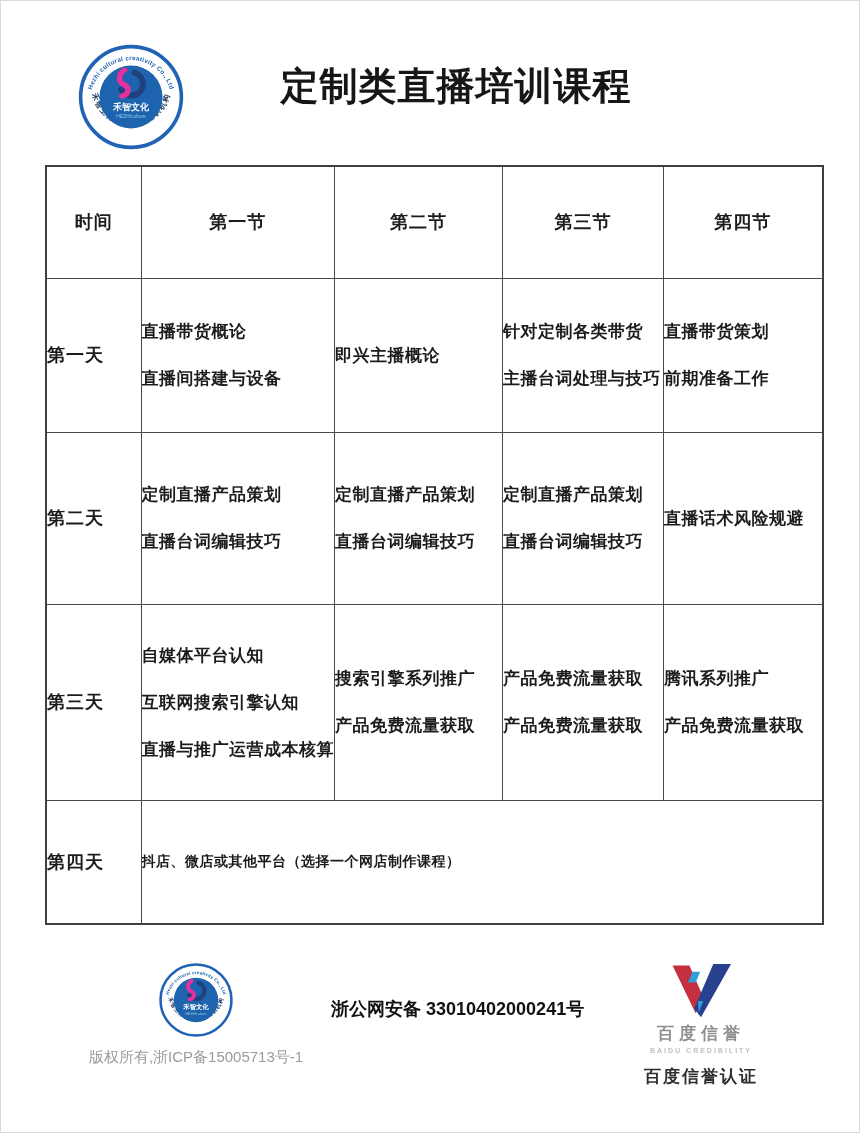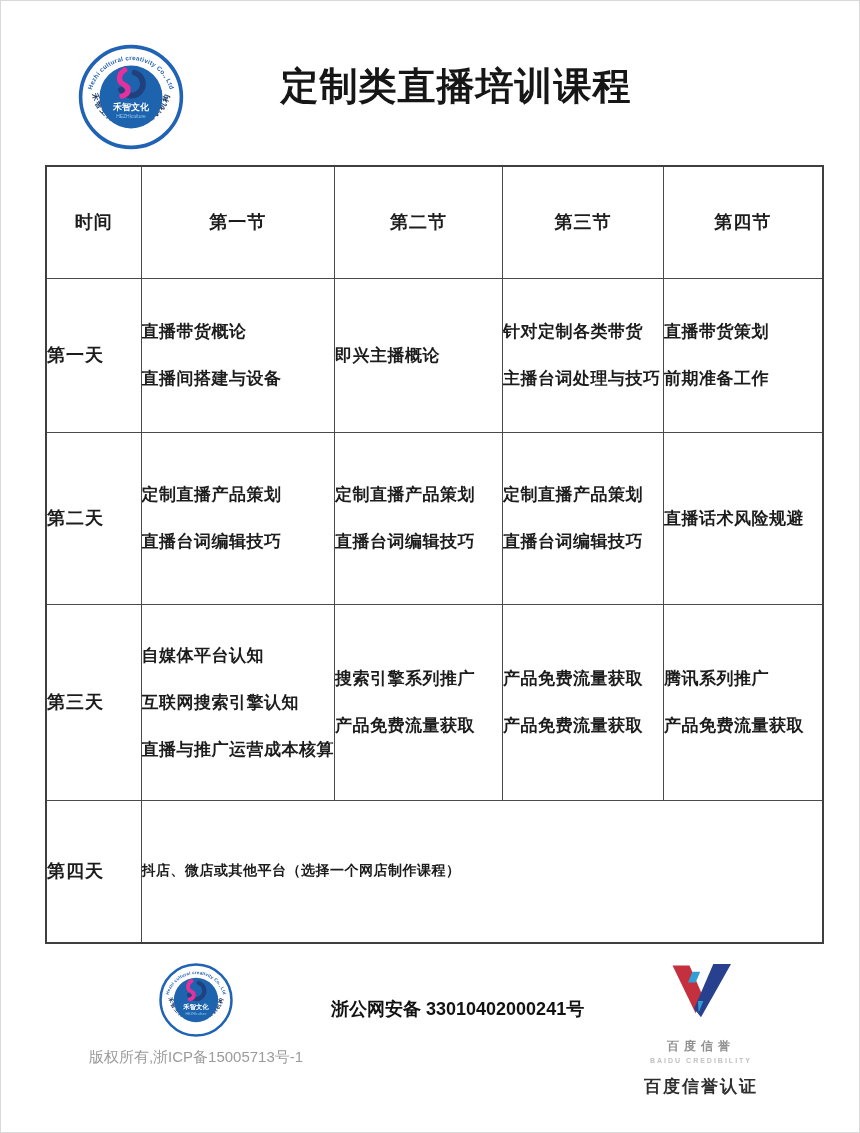--- a/index.html
+++ b/index.html
@@ -19,31 +19,31 @@
     border:2px solid #3f3f3f;
   }
   table.schedule th,table.schedule td{
     border:1px solid #4a4a4a;vertical-align:middle;
     font-weight:bold;padding:0;overflow:hidden;
   }
   table.schedule th{font-size:18px;letter-spacing:1px;}
   td.day{font-size:18px;letter-spacing:1px;}
   .cell-line{font-size:17px;line-height:47px;letter-spacing:.5px;white-space:nowrap;}
   td.merged{text-align:left;padding-left:14px;font-size:14px;letter-spacing:.5px;}
-  tr.r0{height:112px;} tr.r1{height:154px;} tr.r2{height:172px;} tr.r3{height:196px;} tr.r4{height:143px;}
+  tr.r0{height:112px;} tr.r1{height:154px;} tr.r2{height:172px;} tr.r3{height:196px;} tr.r4{height:124px;}
   
   .f-left{position:absolute;left:60px;top:961px;width:270px;display:flex;flex-direction:column;align-items:center;}
   .f-mid{position:absolute;left:330px;top:955px;width:250px;display:flex;align-items:center;}
   .f-right{position:absolute;left:590px;top:960px;width:220px;display:flex;flex-direction:column;align-items:center;}
   .footer-logo{width:76px;height:76px;}
   .copyright{margin-top:10px;font-size:15px;color:#9b9b9b;white-space:nowrap;}
   .badge-svg{width:84px;height:78px;}
   .police-text{margin-top:27px;font-size:18px;font-weight:bold;color:#121212;white-space:nowrap;}
   .baidu-svg{width:74px;height:60px;}
-  .baidu-name{margin-top:17px;font-size:12px;font-weight:bold;letter-spacing:5px;color:#8f8f8f;}
+  .baidu-name{margin-top:1px;font-size:17px;font-weight:bold;letter-spacing:5px;color:#8f8f8f;}
   .baidu-en{margin-top:2px;font-size:7px;letter-spacing:2px;color:#c2c1c1;font-weight:bold;}
   .baidu-cert{margin-top:11px;font-size:17px;font-weight:bold;letter-spacing:2px;color:#2e2e2e;}
 </style>
 </head>
 <body>
 
 <div class="page">
 
   <svg class="header-logo" viewBox="0 0 120 120">
     <circle cx="60" cy="60" r="56" fill="#ffffff" stroke-width="4" stroke="#2063b4"></circle>

